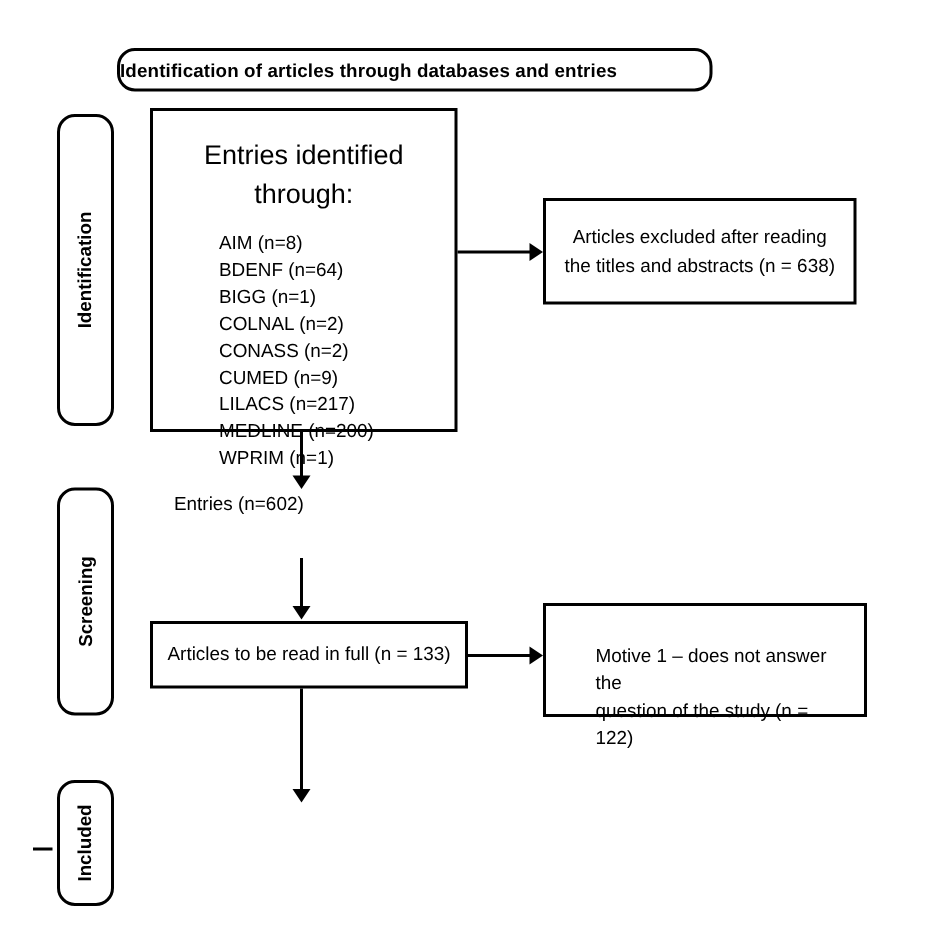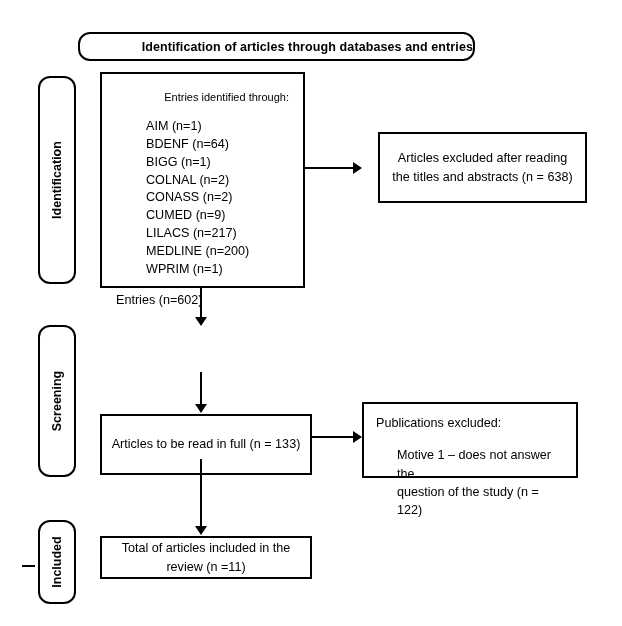--- a/index.html
+++ b/index.html
@@ -23,21 +23,21 @@
     box-sizing: border-box;
     border: 2px solid #000000;
     background: #ffffff;
   }
   .rounded {
     border-radius: 12px;
   }
   .header-box {
     display: flex;
     align-items: center;
-    justify-content: flex-end;
+    justify-content: flex-start;
   }
   .header-title {
     font-size: 12.5px;
     font-weight: bold;
     letter-spacing: 0.1px;
     text-align: center;
     white-space: nowrap;
   }
   .stage-box {
     display: flex;
@@ -69,23 +69,23 @@
     padding: 10px 12px;
   }
   .flow-box.left-align .flow-text {
     text-align: left;
   }
   .entries-box {
     display: block;
     padding: 16px 14px 10px 14px;
   }
   .entries-heading {
-    font-size: 11px;
+    font-size: 18px;
     line-height: 1.45;
-    text-align: right;
+    text-align: center;
   }
   .entries-list {
     margin: 12px 0 0 30px;
     padding: 0;
     list-style: none;
   }
   .entries-list li {
     font-size: 12.6px;
     line-height: 1.42;
     text-align: left;
@@ -147,64 +147,59 @@
 
   <div class="box rounded stage-box" style="left:38px; top:520px; width:38px; height:84px;">
     <span class="stage-label">Included</span>
   </div>
 
   <div class="tick" style="left:22px; top:565px; width:13px;"></div>
 
   <div class="box entries-box" style="left:100px; top:72px; width:205px; height:216px;">
     <div class="entries-heading">Entries identified through:</div>
     <ul class="entries-list">
-      <li>AIM (n=1)</li>
+      <li>AIM (n=8)</li>
       <li>BDENF (n=64)</li>
       <li>BIGG (n=1)</li>
       <li>COLNAL (n=2)</li>
       <li>CONASS (n=2)</li>
       <li>CUMED (n=9)</li>
       <li>LILACS (n=217)</li>
       <li>MEDLINE (n=200)</li>
       <li>WPRIM (n=1)</li>
     </ul>
     <div class="entries-total">Entries (n=602)</div>
   </div>
 
   <div class="conn h-line" style="left:305px; top:167px; width:50px;"></div>
   <div class="arrow-right" style="left:353px; top:162px;"></div>
 
-  <div class="box flow-box" style="left:362px; top:132px; width:209px; height:71px;margin-left:16px;">
+  <div class="box flow-box" style="left:362px; top:132px; width:209px; height:71px;">
     <span class="flow-text">Articles excluded after reading
 the titles and abstracts (n = 638)</span>
   </div>
 
   <div class="conn v-line" style="left:200px; top:288px; width:1.5px; height:32px;"></div>
   <div class="arrow-down" style="left:195px; top:317px;"></div>
 
 
   <div class="conn v-line" style="left:200px; top:372px; width:1.5px; height:35px;"></div>
   <div class="arrow-down" style="left:195px; top:404px;"></div>
 
-  <div class="box flow-box" style="left:100px; top:414px; width:212px; height:61px;justify-content:center;">
+  <div class="box flow-box" style="left:100px; top:414px; width:212px; height:45px;justify-content:center;">
     <span class="flow-text">Articles to be read in full (n = 133)</span>
   </div>
 
   <div class="conn h-line" style="left:312px; top:436px; width:43px;"></div>
   <div class="arrow-right" style="left:353px; top:431px;"></div>
 
   <div class="box flow-box left-align" style="left:362px; top:402px; width:216px; height:76px;">
     <div>
-      <div class="flow-text">Publications excluded:</div>
       <div class="flow-text" style="margin-top:14px;margin-left:21px;">Motive 1 – does not answer the
 question of the study (n = 122)</div>
     </div>
   </div>
 
   <div class="conn v-line" style="left:200px; top:459px; width:1.5px; height:70px;"></div>
   <div class="arrow-down" style="left:195px; top:526px;"></div>
 
-  <div class="box flow-box" style="left:100px; top:536px; width:212px; height:43px;">
-    <span class="flow-text">Total of articles included in the
-review (n =11)</span>
-  </div>
 
 </div>
 
 </body></html>

